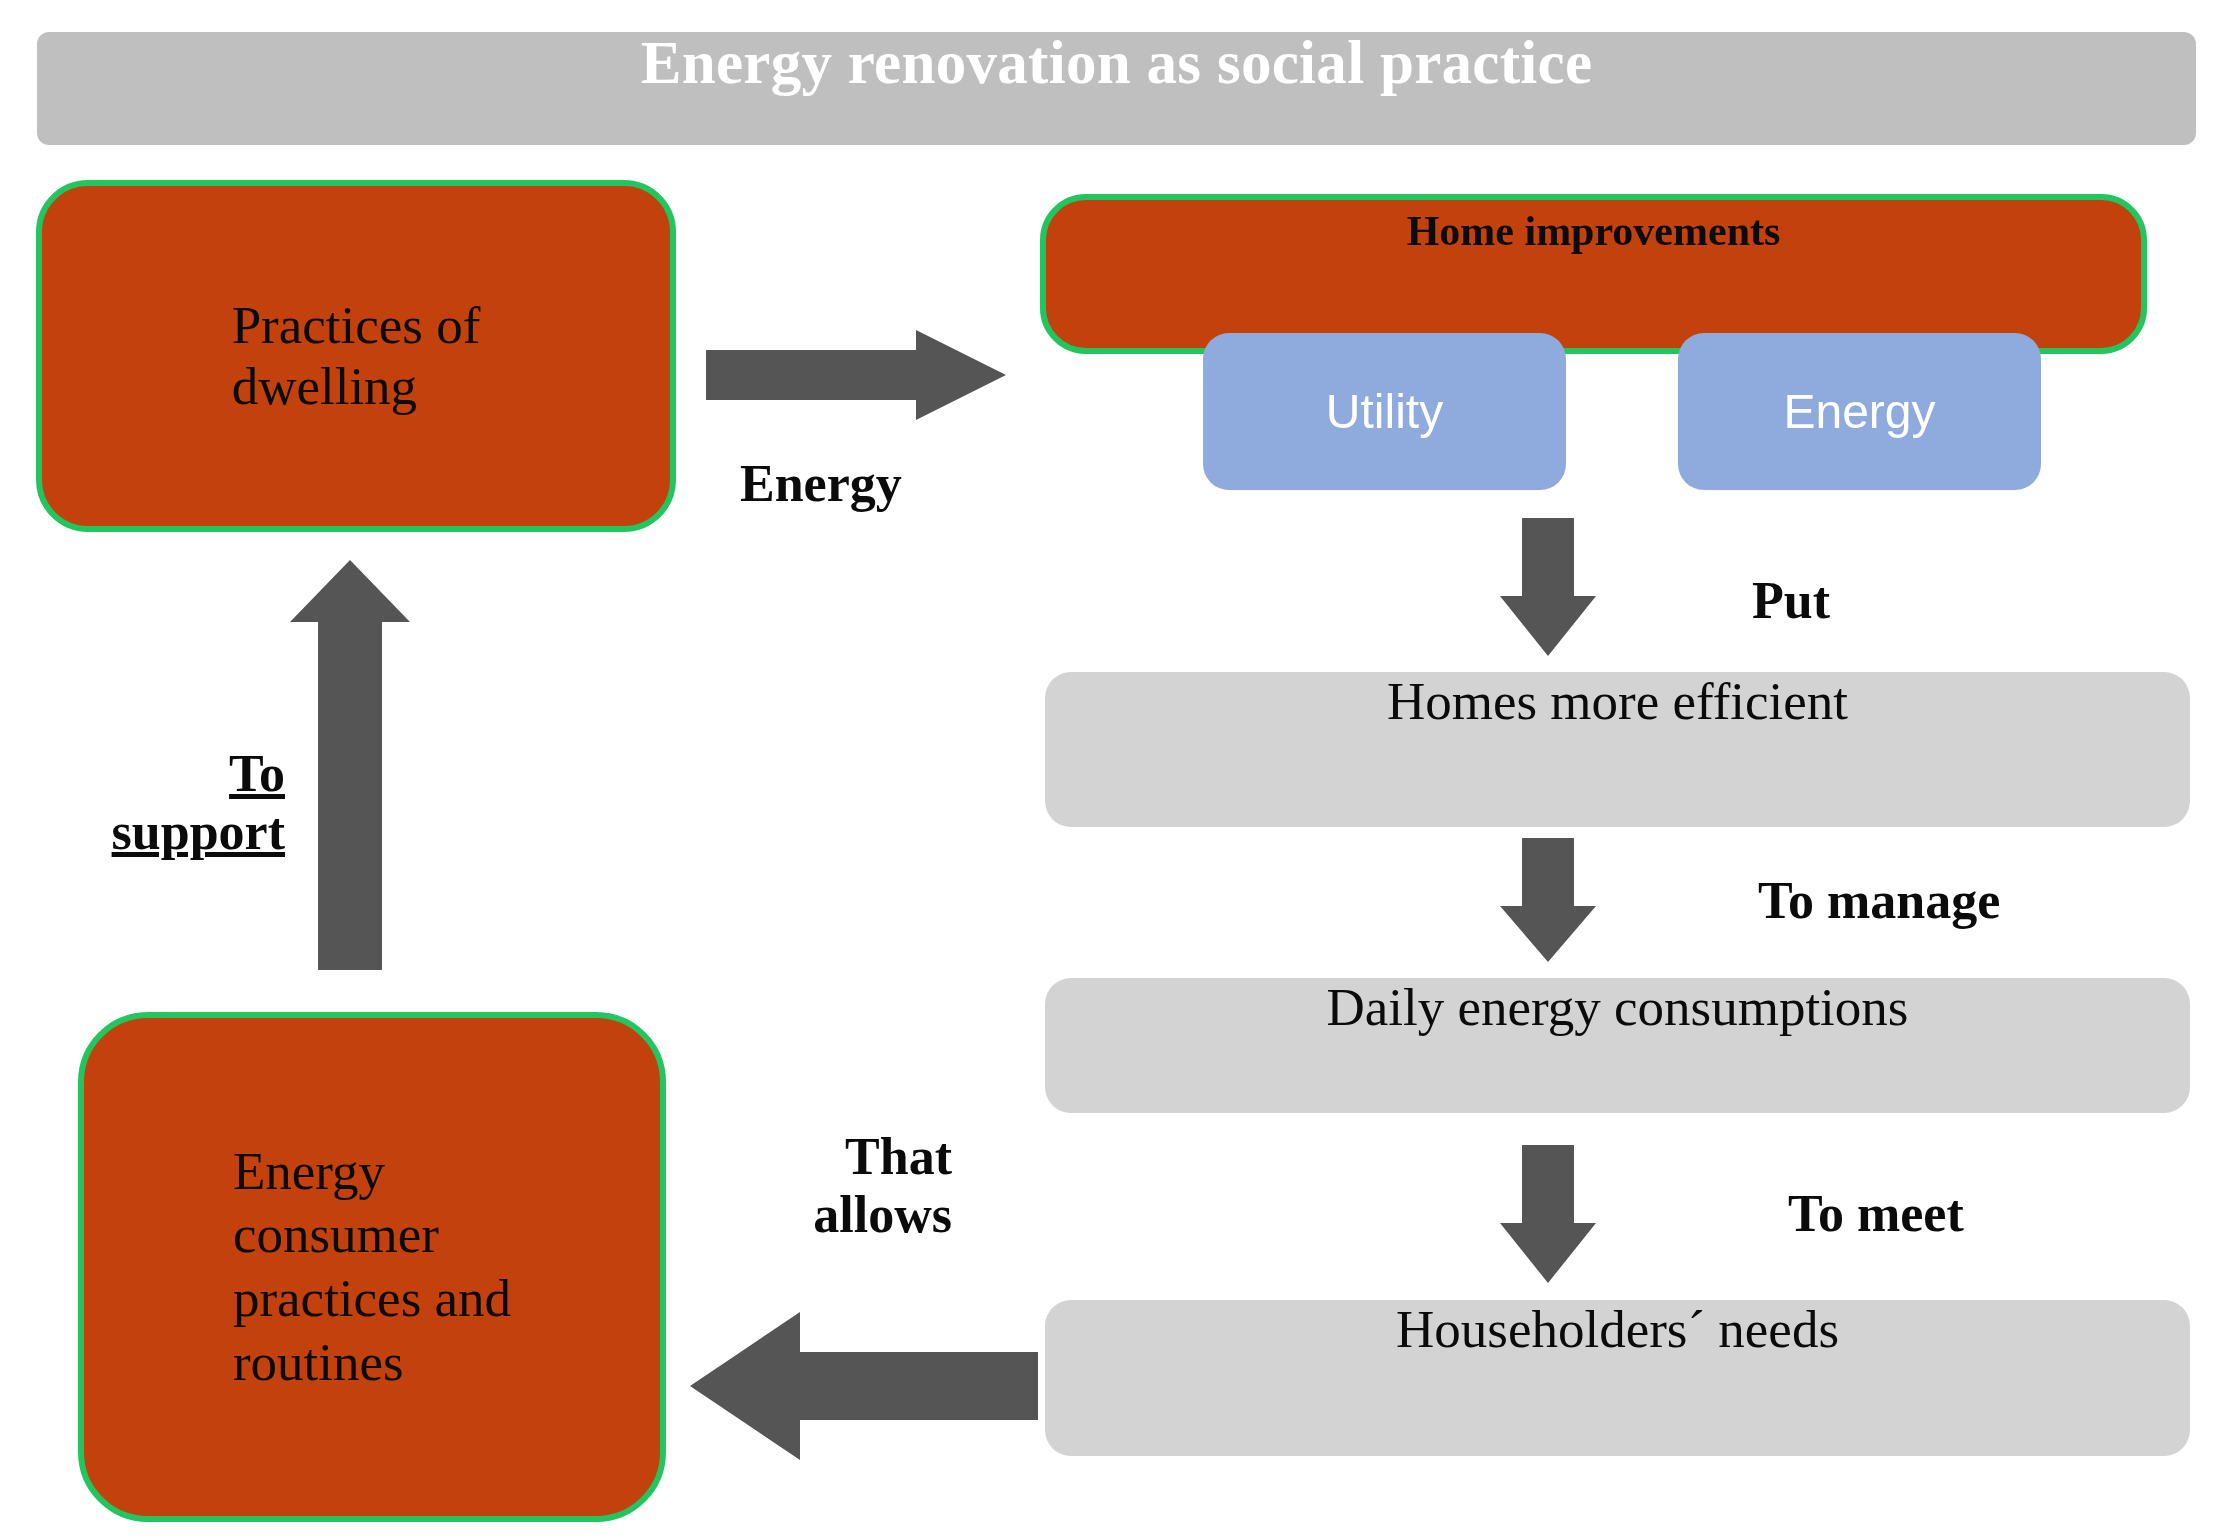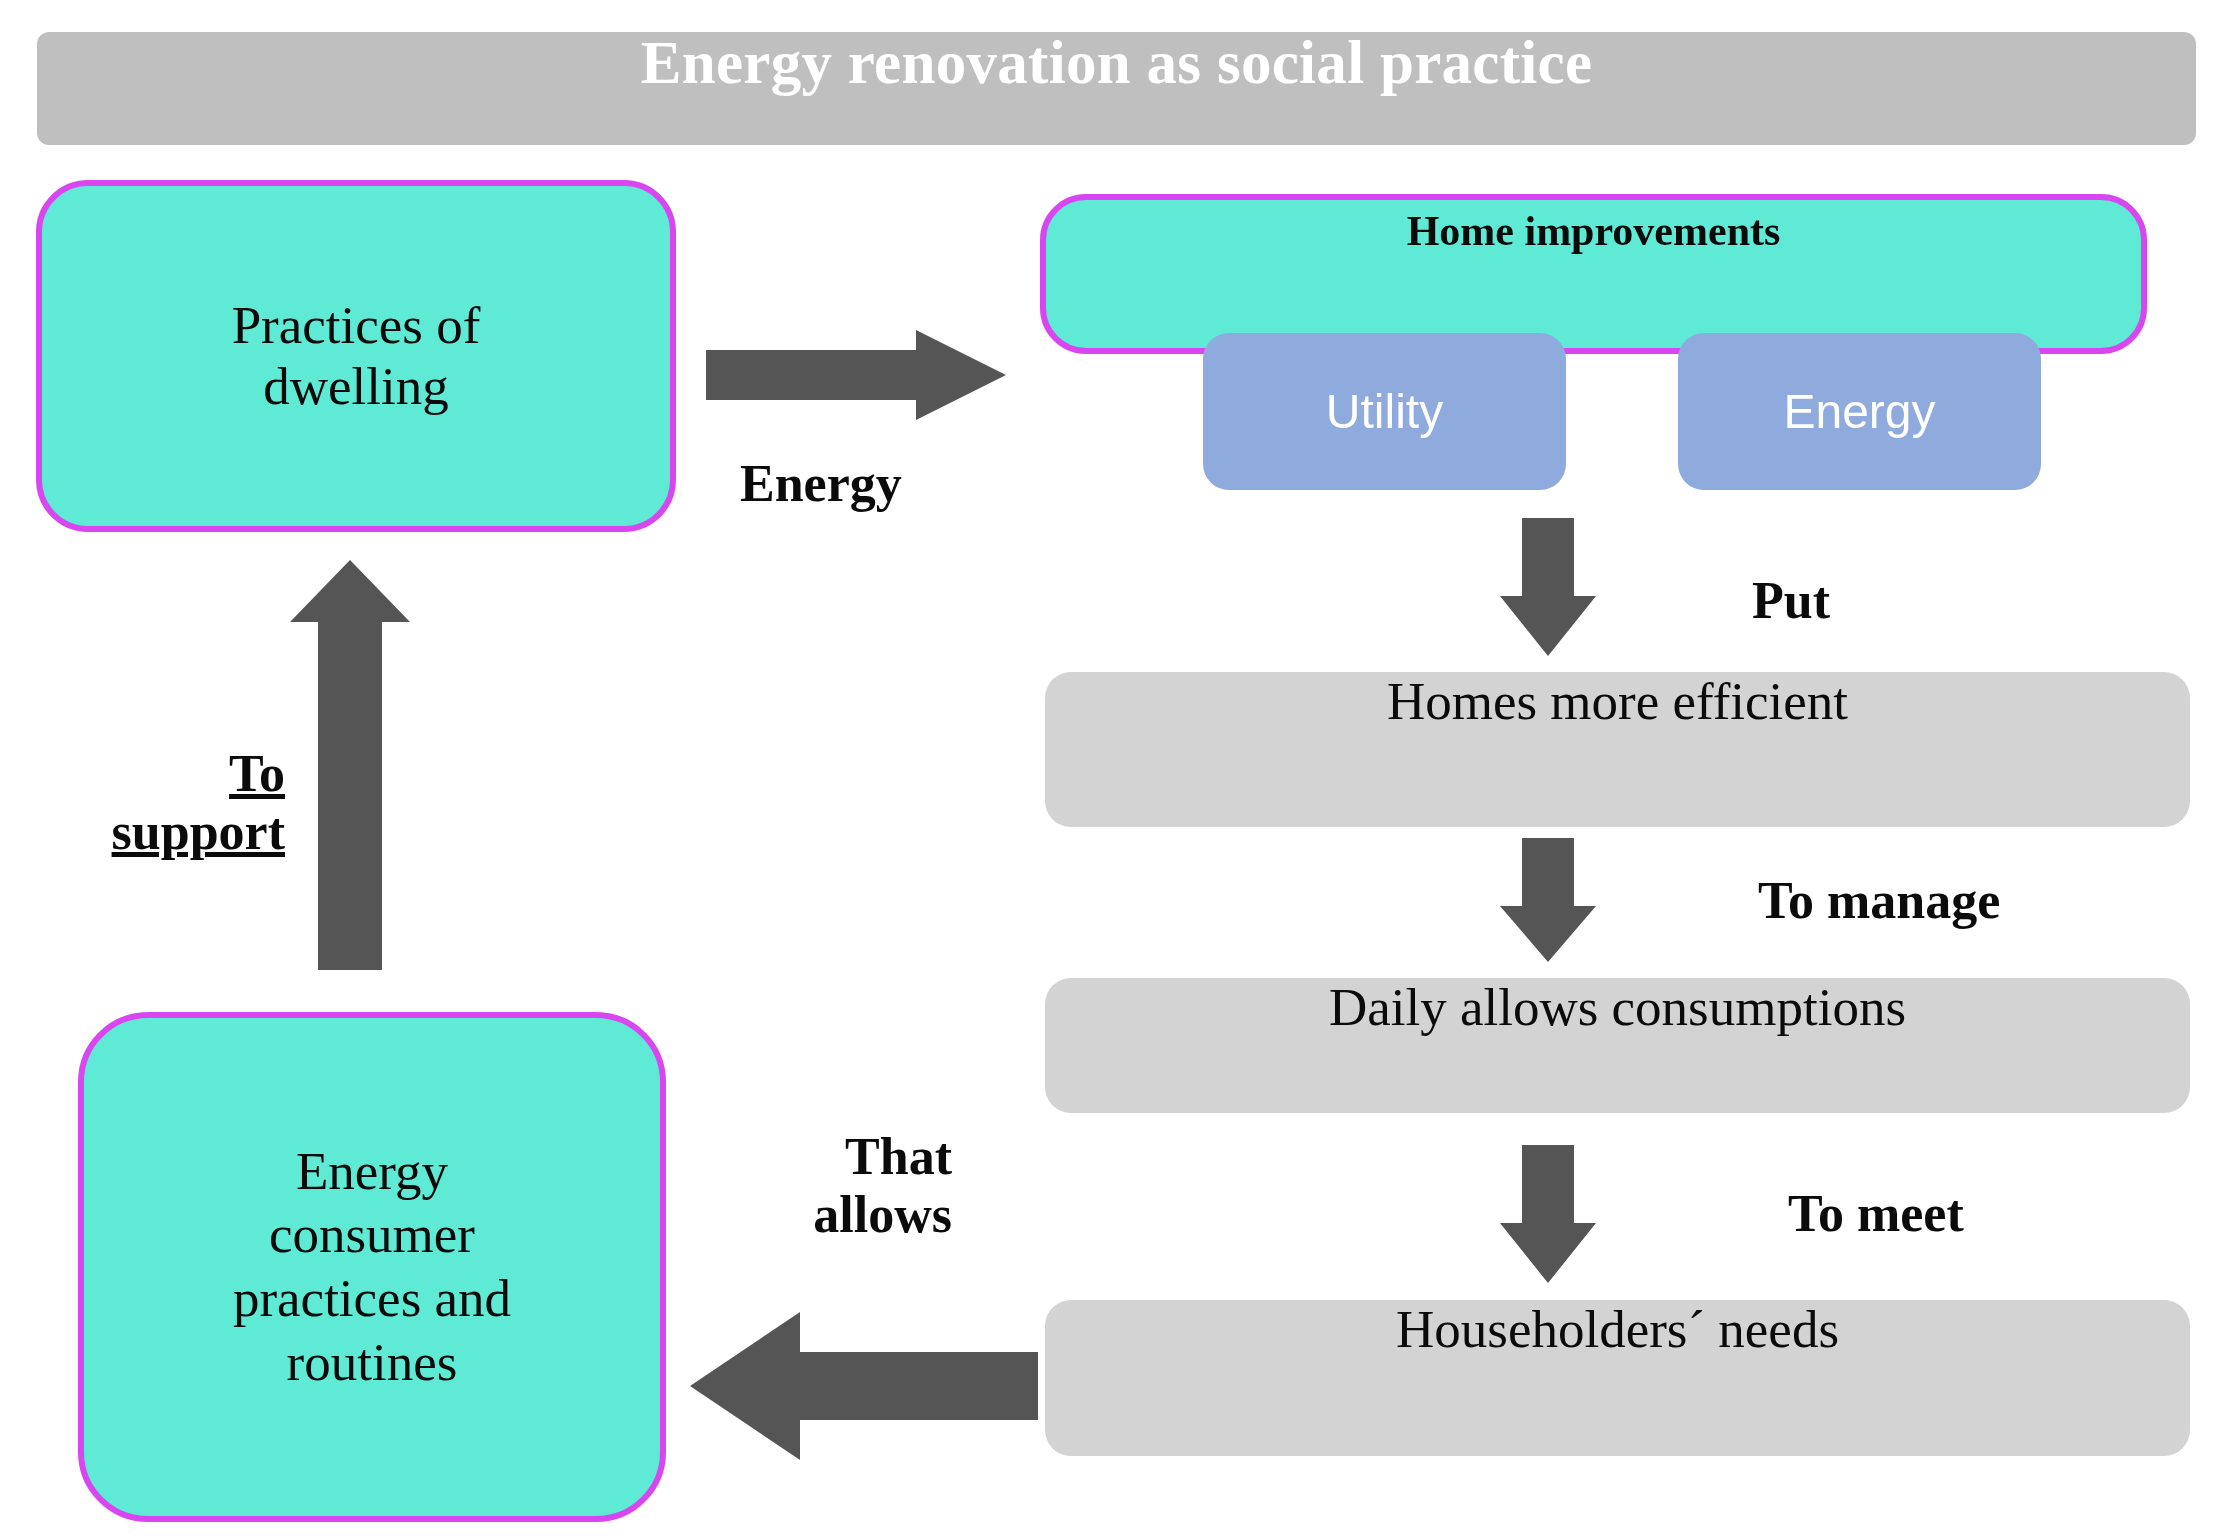--- a/index.html
+++ b/index.html
@@ -13,24 +13,23 @@
     background:#bfbfbf;border-radius:12px;
     display:flex;justify-content:center;
   }
   .banner-text{
     color:#ffffff;font-weight:bold;font-size:61px;letter-spacing:.3px;
     line-height:1;white-space:nowrap;
   }
 
   
   .outline-box{
-    position:absolute;background:#5eead4;border:6px solid #d946ef;
+    position:absolute;background:#c2410c;border:6px solid #22c55e;
     box-sizing:border-box;
     display:flex;align-items:center;justify-content:center;
-    text-align:center;
   }
   #box-practices{left:36px;top:180px;width:640px;height:352px;border-radius:52px;}
   #box-consumer {left:78px;top:1012px;width:588px;height:510px;border-radius:70px;}
   #box-home     {left:1040px;top:194px;width:1107px;height:160px;border-radius:46px;
                  align-items:flex-start;justify-content:flex-start;overflow:visible;}
 
   .box-label{
     font-size:53px;line-height:1.15;color:#0b0b0b;font-weight:normal;
     padding:0 18px;
   }
@@ -116,21 +115,21 @@
   <div class="grey-box" id="grey-efficient">
     <span>Homes more efficient</span>
   </div>
 
   <svg class="arrow-svg" id="arrow-manage" viewBox="0 0 96 124">
     <polygon points="22,0 74,0 74,68 96,68 48,124 0,68 22,68" fill="#555555"></polygon>
   </svg>
   <div class="conn-label" id="lbl-manage">To manage</div>
 
   <div class="grey-box" id="grey-daily">
-    <span>Daily allows consumptions</span>
+    <span>Daily energy consumptions</span>
   </div>
 
   <svg class="arrow-svg" id="arrow-meet" viewBox="0 0 96 138">
     <polygon points="22,0 74,0 74,78 96,78 48,138 0,78 22,78" fill="#555555"></polygon>
   </svg>
   <div class="conn-label" id="lbl-meet">To meet</div>
 
   <div class="grey-box" id="grey-needs">
     <span>Householders´ needs</span>
   </div>

